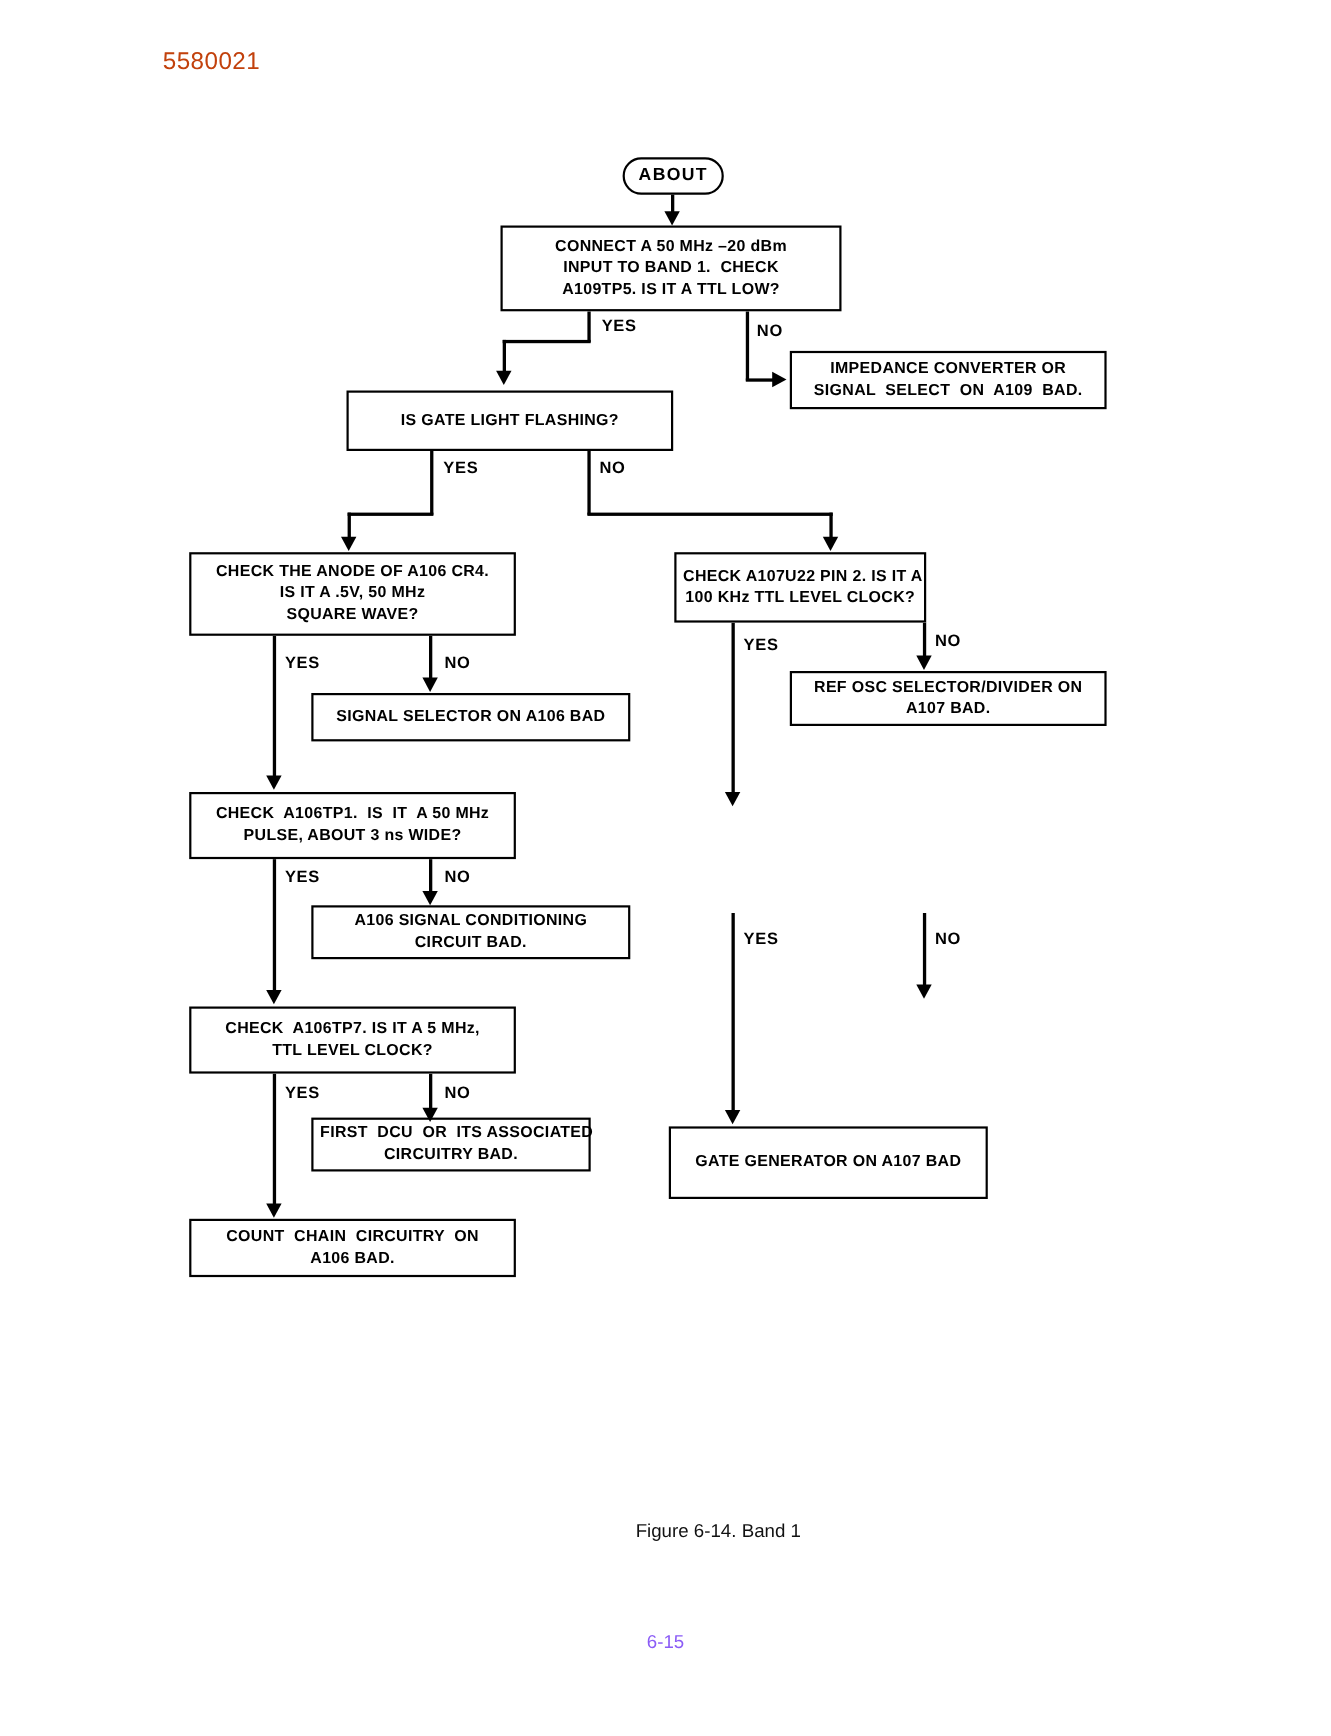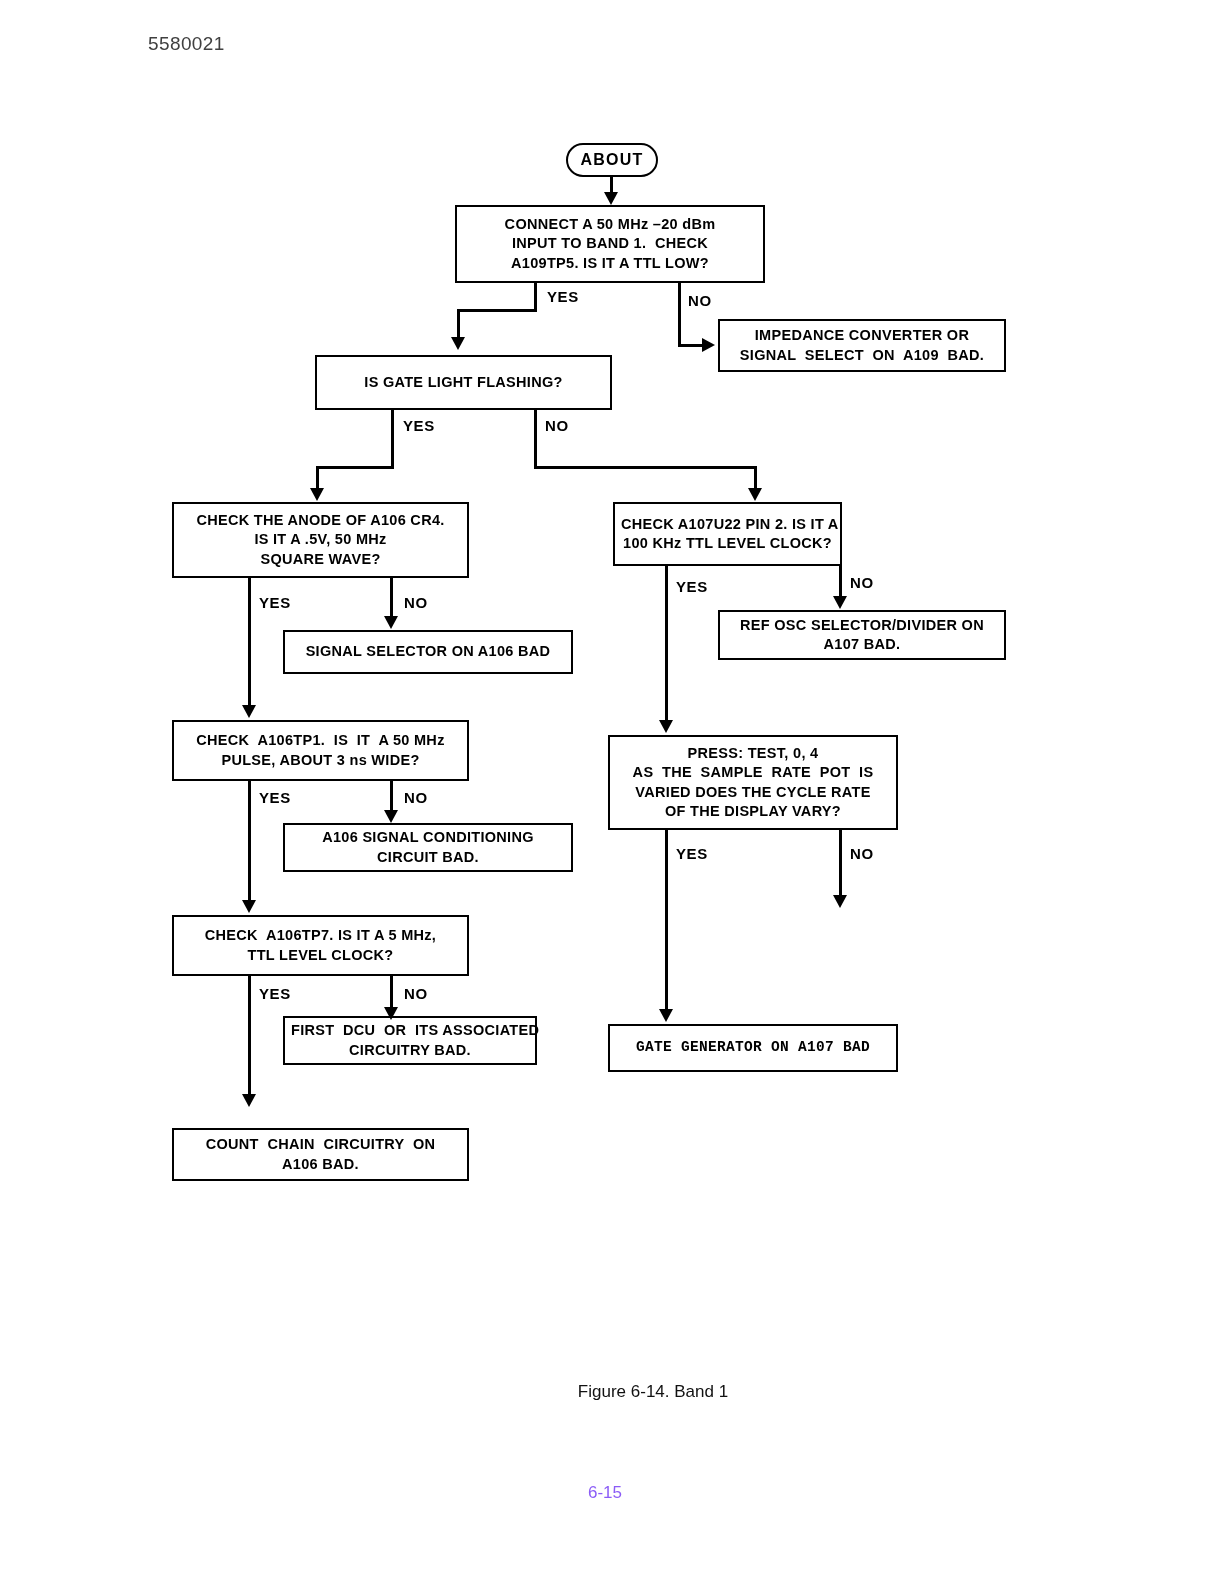--- a/index.html
+++ b/index.html
@@ -14,24 +14,24 @@
   #page {
     position: relative;
     width: 1210px;
     height: 1578px;
     background: #ffffff;
     overflow: hidden;
   }
   .doc-number {
     position: absolute;
     left: 148px;
-    top: 33px;
-    font-size: 19px;
+    top: 43px;
+    font-size: 22px;
     letter-spacing: 0.4px;
-    color: #404040;
+    color: #c2410c;
   }
   .figure-caption {
     position: absolute;
     left: 0;
     top: 1382px;
     width: 1210px;
     text-align: center;
     font-size: 17px;
     color: #111;
     padding-left: 48px;
@@ -171,28 +171,20 @@
     </div>
   </div>
 
   <div class="node" style="left:172px; top:720px; width:297px; height:61px;">
     <div class="lines">
       <div>CHECK  A106TP1.  IS  IT  A 50 MHz</div>
       <div>PULSE, ABOUT 3 ns WIDE?</div>
     </div>
   </div>
 
-  <div class="node" style="left:608px; top:735px; width:290px; height:95px;">
-    <div class="lines">
-      <div>PRESS: TEST, 0, 4</div>
-      <div>AS  THE  SAMPLE  RATE  POT  IS</div>
-      <div>VARIED DOES THE CYCLE RATE</div>
-      <div>OF THE DISPLAY VARY?</div>
-    </div>
-  </div>
 
   <div class="node" style="left:283px; top:823px; width:290px; height:49px;">
     <div class="lines">
       <div>A106 SIGNAL CONDITIONING</div>
       <div>CIRCUIT BAD.</div>
     </div>
   </div>
 
   <div class="node" style="left:172px; top:915px; width:297px; height:61px;">
     <div class="lines">
@@ -202,27 +194,27 @@
   </div>
 
 
   <div class="node" style="left:283px; top:1016px; width:254px; height:49px;">
     <div class="lines">
       <div>FIRST  DCU  OR  ITS ASSOCIATED</div>
       <div>CIRCUITRY BAD.</div>
     </div>
   </div>
 
-  <div class="node" style="left:608px; top:1024px; width:290px; height:48px;font-family:Liberation Mono, monospace;">
+  <div class="node" style="left:608px; top:1024px; width:290px; height:66px;">
     <div class="lines">
       <div>GATE GENERATOR ON A107 BAD</div>
     </div>
   </div>
 
-  <div class="node" style="left:172px; top:1108px; width:297px; height:53px;margin-top:20px;">
+  <div class="node" style="left:172px; top:1108px; width:297px; height:53px;">
     <div class="lines">
       <div>COUNT  CHAIN  CIRCUITRY  ON</div>
       <div>A106 BAD.</div>
     </div>
   </div>
 
   <div class="seg v" style="left:610px; top:177px; height:18px;"></div>
   <div class="arrow" style="left:604px; top:192px;"></div>
 
   <div class="seg v" style="left:534px; top:283px; height:28px;"></div>

